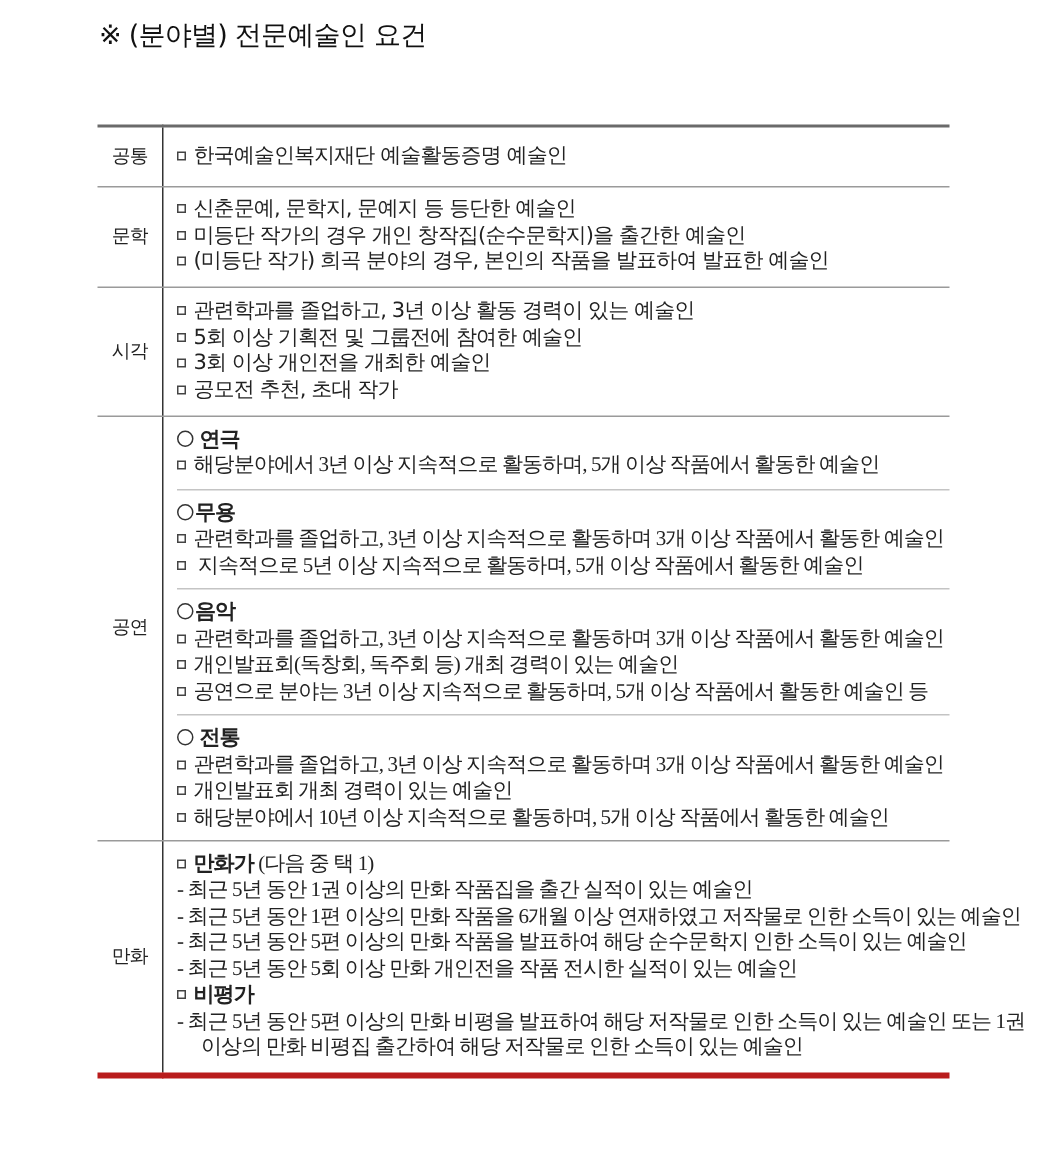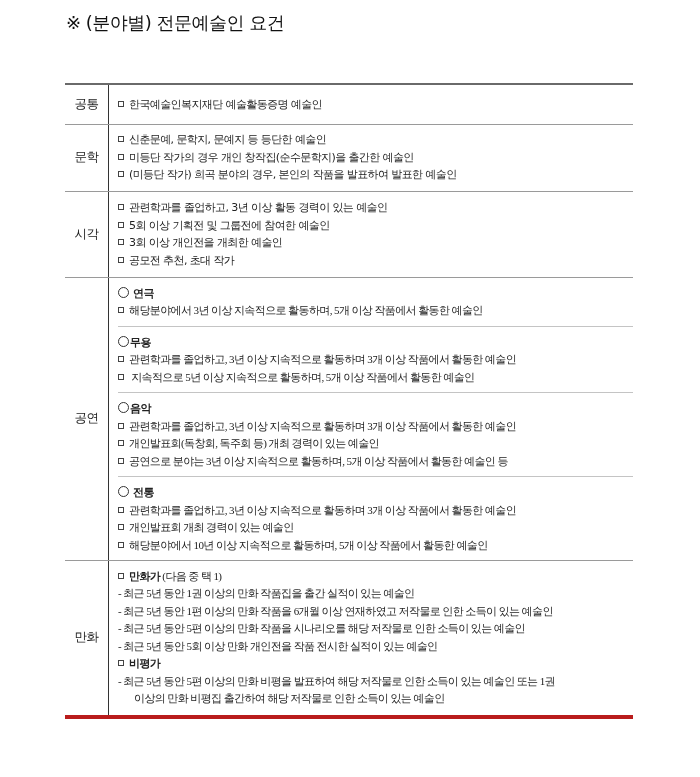--- a/index.html
+++ b/index.html
@@ -21,21 +21,21 @@
   }
   .tbl td { padding: 0; vertical-align: middle; }
   .tbl tr.row > td { border-bottom: 1px solid #9a9a9a; }
   .tbl tr.row:last-child > td { border-bottom: none; }
   .cat {
     width: 43px; text-align: center; font-size: 12.5px;
     border-right: 1.5px solid #333; color: #222; letter-spacing: -0.5px;
   }
   .body { padding-left: 9px !important; }
   .line {
-    font-size: 11px; line-height: 17.5px; letter-spacing: -0.6px;
+    font-size: 14px; line-height: 17.5px; letter-spacing: -0.6px;
     white-space: nowrap; color: #222;
   }
   .bullet { display: inline-block; width: 6px; height: 6px; border: 1px solid #444;
             margin-right: 5px; vertical-align: 1px; box-sizing: border-box; }
   .circle { display: inline-block; width: 11px; height: 11px; border: 1px solid #333;
             border-radius: 50%; margin-right: 4px; vertical-align: -1px; box-sizing: border-box; }
   .bold { font-weight: bold; }
   .indent { padding-left: 16px; }
   .sub { padding: 7px 0 6px 0; border-bottom: 1px solid #c4c4c4; font-family: Liberation Serif, serif; }
   .sub:last-child { border-bottom: none; }
@@ -101,21 +101,21 @@
       </div>
     </td>
   </tr>
 
   <tr class="row" style="height:156px;">
     <td class="cat">만화</td>
     <td class="body cell-pad">
       <div class="line"><span class="bullet"></span><span class="bold">만화가</span><span> (다음 중 택 1)</span></div>
       <div class="line">- 최근 5년 동안 1권 이상의 만화 작품집을 출간 실적이 있는 예술인</div>
       <div class="line">- 최근 5년 동안 1편 이상의 만화 작품을 6개월 이상 연재하였고 저작물로 인한 소득이 있는 예술인</div>
-      <div class="line">- 최근 5년 동안 5편 이상의 만화 작품을 시나리오를 해당 저작물로 인한 소득이 있는 예술인</div>
+      <div class="line">- 최근 5년 동안 5편 이상의 만화 작품을 발표하여 해당 순수문학지 인한 소득이 있는 예술인</div>
       <div class="line">- 최근 5년 동안 5회 이상 만화 개인전을 작품 전시한 실적이 있는 예술인</div>
       <div class="line"><span class="bullet"></span><span class="bold">비평가</span></div>
       <div class="line">- 최근 5년 동안 5편 이상의 만화 비평을 발표하여 해당 저작물로 인한 소득이 있는 예술인 또는 1권</div>
       <div class="line indent">이상의 만화 비평집 출간하여 해당 저작물로 인한 소득이 있는 예술인</div>
     </td>
   </tr>
 
 </tbody>
   </table>
 

